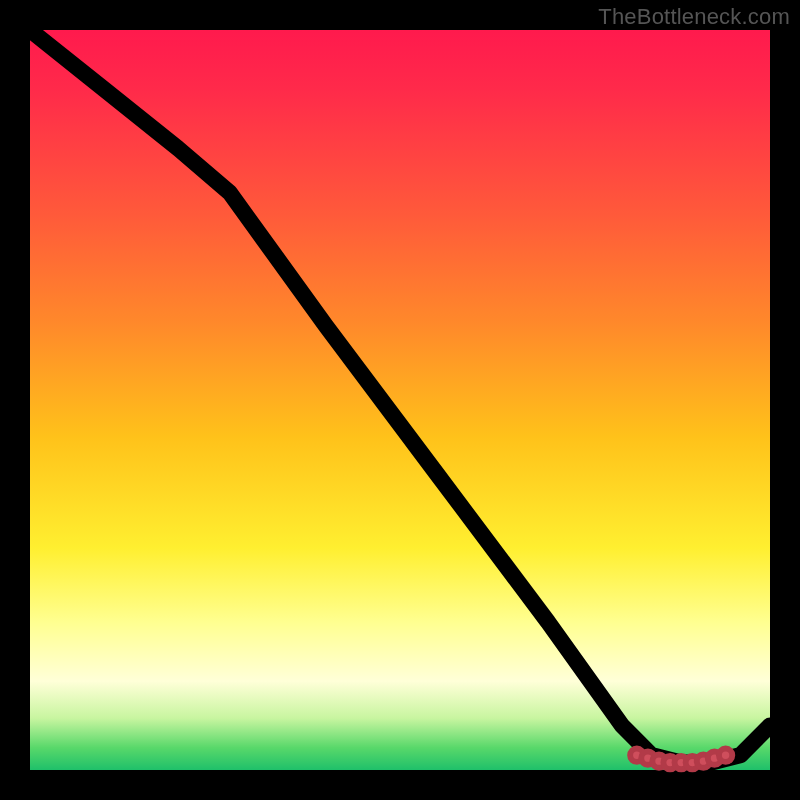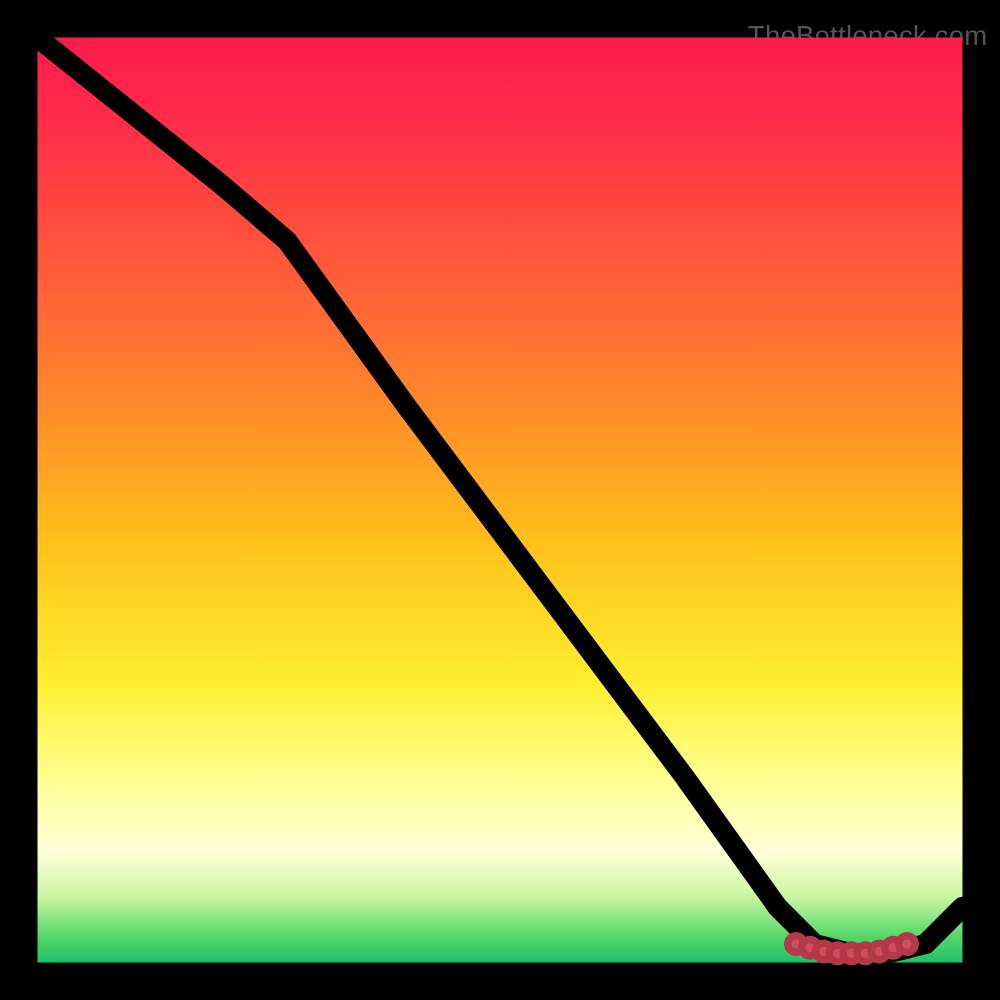--- a/index.html
+++ b/index.html
@@ -12,21 +12,21 @@
     overflow: hidden;
   }
   .frame {
     position: relative;
     width: 800px;
     height: 800px;
     background: #000;
   }
   .watermark {
     position: absolute;
-    top: 16px;
+    top: 4px;
     right: 10px;
     color: #555;
     font-size: 22px;
     letter-spacing: 0.2px;
     user-select: none;
   }
   .plot {
     position: absolute;
     left: 30px;
     top: 30px;

